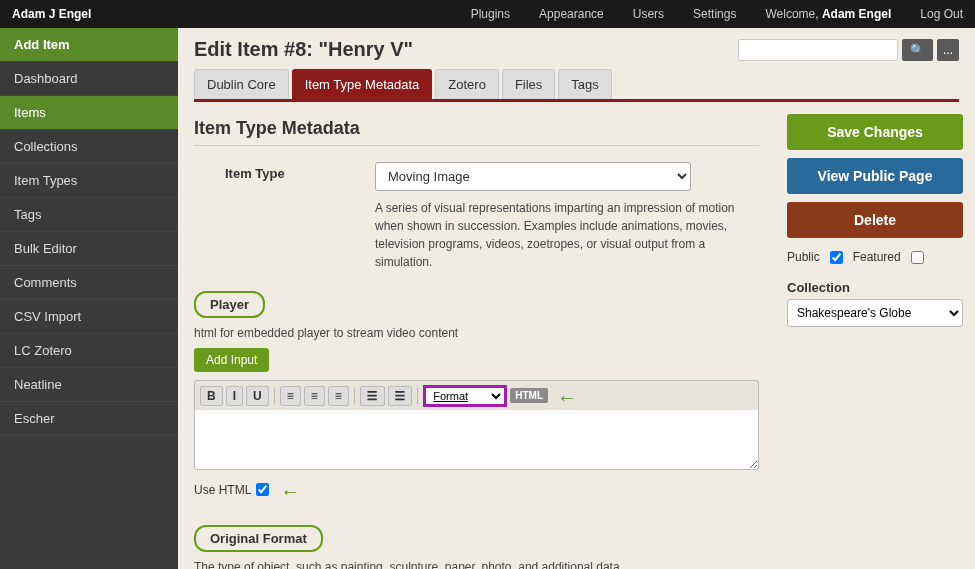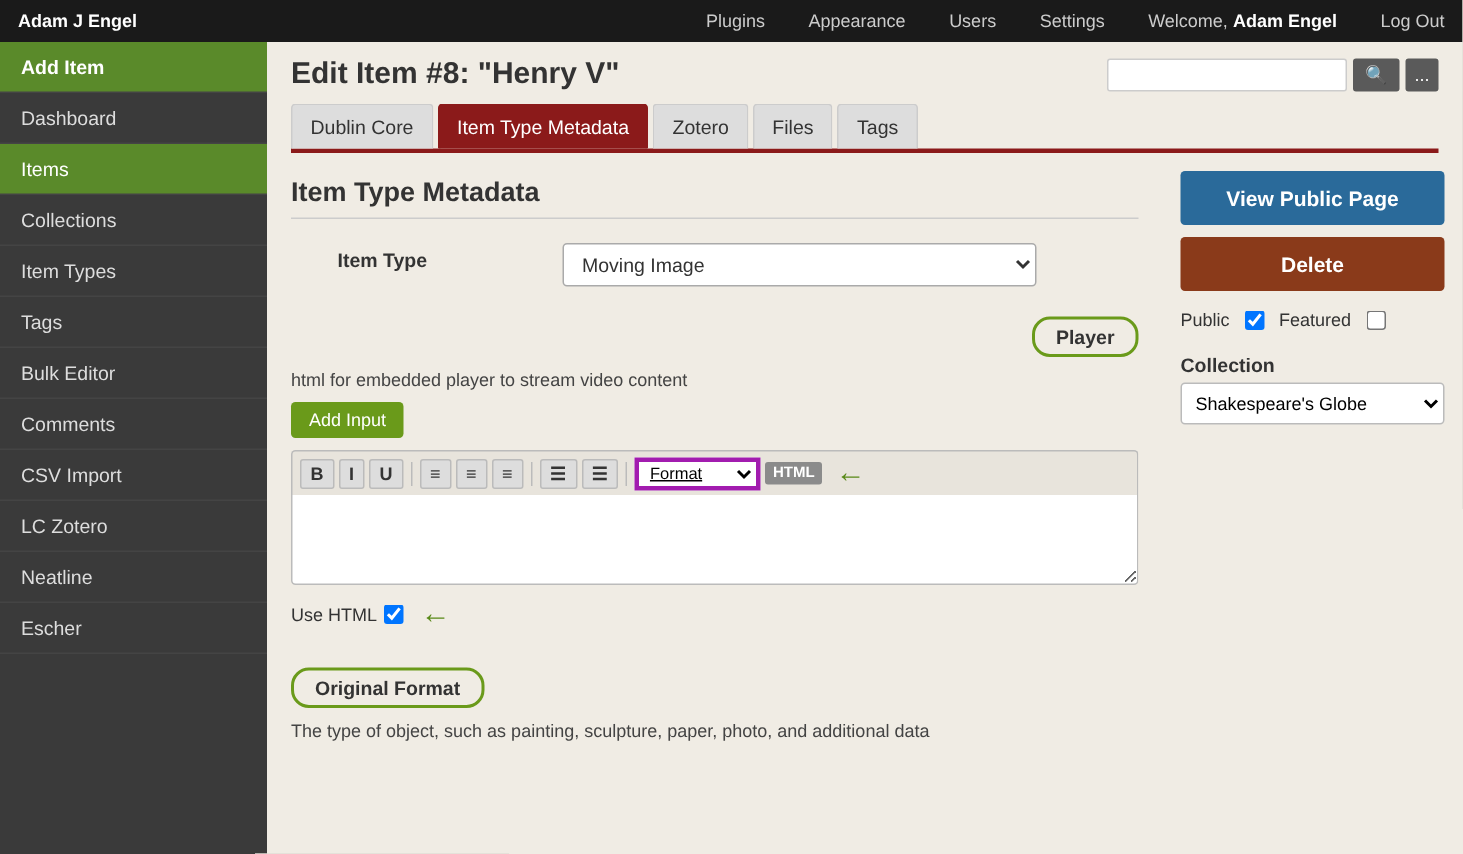--- a/index.html
+++ b/index.html
@@ -397,25 +397,26 @@
 
       <div id="form-section">
         <div id="section-title">Item Type Metadata</div>
 
         <div class="form-row">
           <div class="form-label">Item Type</div>
           <div class="form-field">
             <select class="item-type-select">
               <option>Moving Image</option>
             </select>
+            <div class="item-type-description">A series of visual representations imparting an impression of motion when shown in succession. Examples include animations, movies, television programs, videos, zoetropes, or visual output from a simulation.</div>
           </div>
         </div>
 
         <div class="field-group">
-          <div style="display:flex; align-items:center;justify-content:flex-end;">
+          <div style="display:flex; align-items:center;">
             <span class="field-group-label">Player</span>
           </div>
           <div class="field-description">html for embedded player to stream video content</div>
           <button class="add-input-btn">Add Input</button>
 
           
           <div class="rte-toolbar">
             <button class="rte-btn">B</button>
             <button class="rte-btn">I</button>
             <button class="rte-btn">U</button>
@@ -448,20 +449,21 @@
           <div style="display:flex; align-items:center;">
             <span class="field-group-label">Original Format</span>
           </div>
           <div class="field-description">The type of object, such as painting, sculpture, paper, photo, and additional data</div>
 
         </div>
 
       </div>
 
       <div id="right-sidebar">
+        <button class="action-btn btn-save">Save Changes</button>
         <button class="action-btn btn-view">View Public Page</button>
         <button class="action-btn btn-delete">Delete</button>
         <div class="public-featured-row">
           <span>Public</span>
           <input type="checkbox" checked="" style="">
           <span>Featured</span>
           <input type="checkbox" style="">
         </div>
         <div>
           <div class="collection-label">Collection</div>

